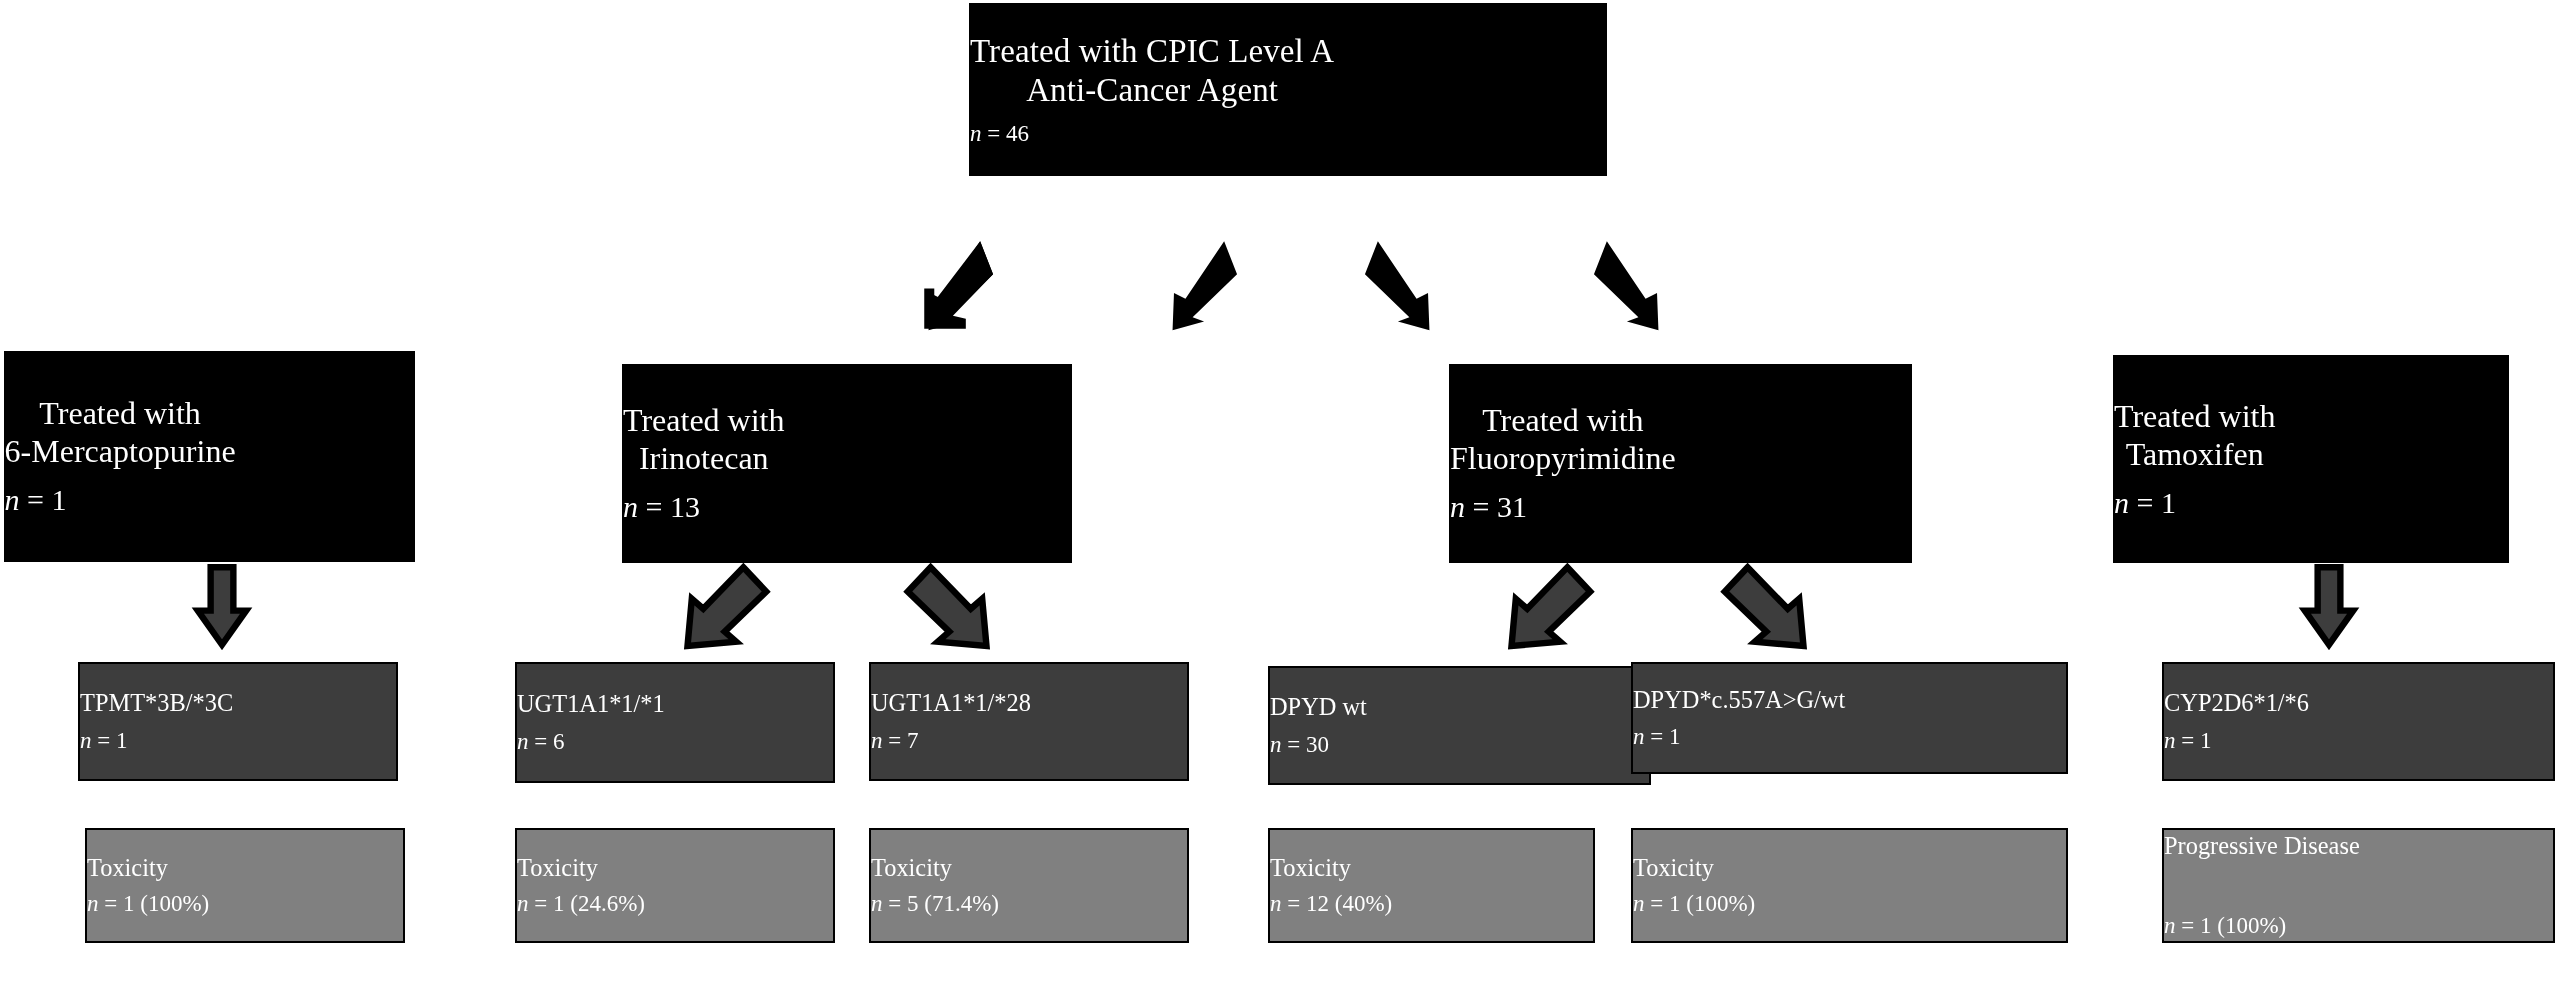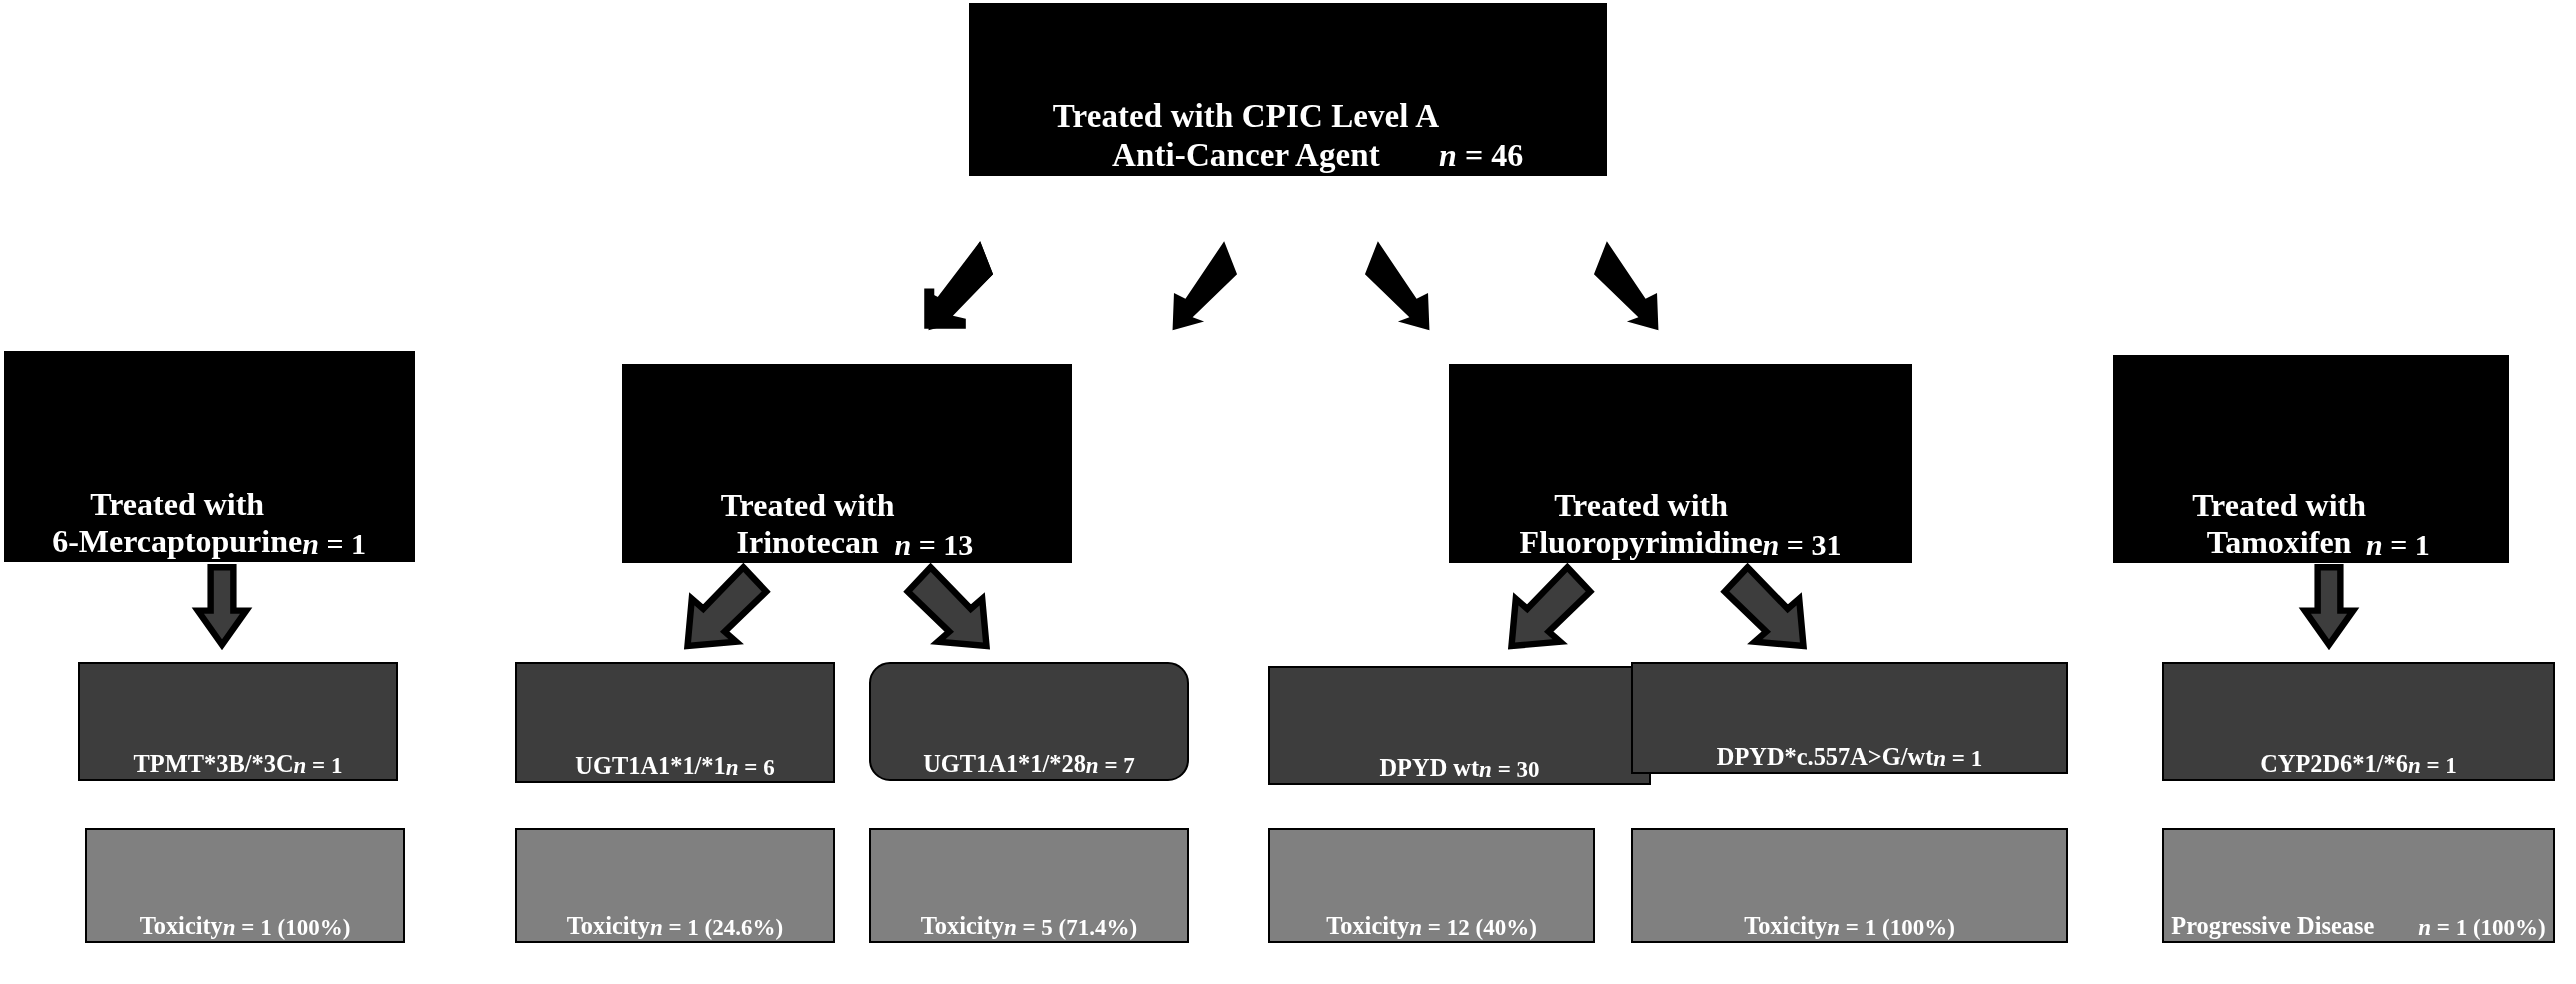--- a/index.html
+++ b/index.html
@@ -12,48 +12,47 @@
     width: 2576px;
     height: 985px;
     background: #ffffff;
     font-family: "Liberation Serif", "DejaVu Serif", serif;
     overflow: hidden;
   }
   .node {
     position: absolute;
     box-sizing: border-box;
     display: flex;
-    flex-direction: row;
-    align-items: flex-end;
+    flex-direction: column;
+    align-items: flex-start;
     justify-content: center;
     text-align: center;
     color: #ffffff;
     line-height: 1.18;
-    font-weight: bold;
   }
   .node .title {
     display: block;
     white-space: pre-line;
   }
   .node .count {
     display: block;
     white-space: nowrap;
   }
   .node .count .ital {
     font-style: italic;
   }
 
   
   .lvl0 {
     background: #000000;
     border: 1.4px solid #000000;
     font-size: 33px;
   }
   .lvl0 .title { letter-spacing: 0.1px; }
-  .lvl0 .count { margin-top: 10px; font-size: 32px; }
+  .lvl0 .count { margin-top: 10px; font-size: 23px; }
 
   
   .lvl1 {
     background: #000000;
     border: 1.4px solid #000000;
     font-size: 32px;
   }
   .lvl1 .count { margin-top: 11.5px; font-size: 30px; }
 
   
@@ -173,21 +172,21 @@
   <div class="node lvl2" style="left:78px; top:662px; width:320px; height:119px;">
     <span class="title">TPMT*3B/*3C</span>
     <span class="count"><i class="ital">n</i> = <span>1</span></span>
   </div>
 
   <div class="node lvl2" style="left:515px; top:662px; width:320px; height:121px;">
     <span class="title">UGT1A1*1/*1</span>
     <span class="count"><i class="ital">n</i> = <span>6</span></span>
   </div>
 
-  <div class="node lvl2" style="left:869px; top:662px; width:320px; height:119px;border-radius:21px;">
+  <div class="node lvl2" style="left:869px; top:662px; width:320px; height:119px;">
     <span class="title">UGT1A1*1/*28</span>
     <span class="count"><i class="ital">n</i> = <span>7</span></span>
   </div>
 
   <div class="node lvl2" style="left:1268px; top:666px; width:383px; height:119px;">
     <span class="title">DPYD wt</span>
     <span class="count"><i class="ital">n</i> = <span>30</span></span>
   </div>
 
   <div class="node lvl2" style="left:1631px; top:662px; width:437px; height:112px;">

